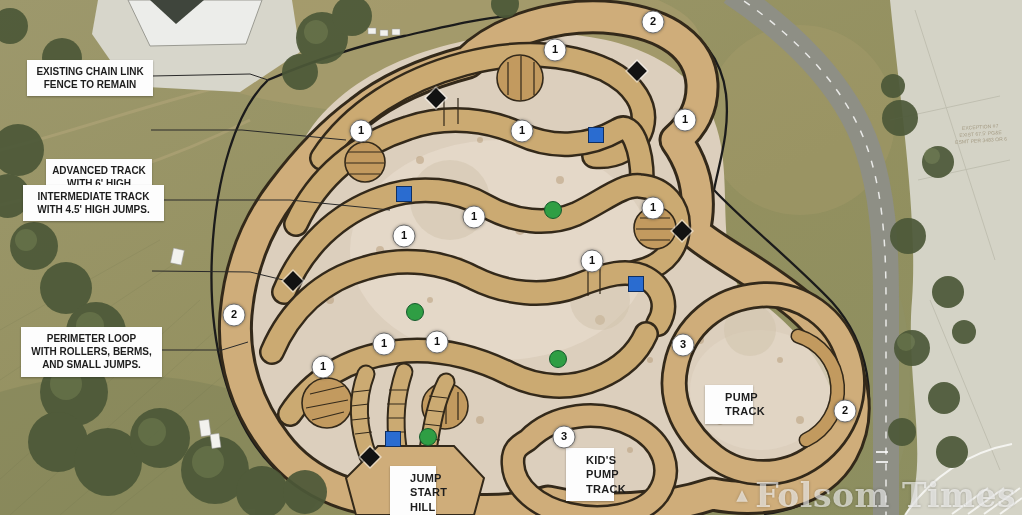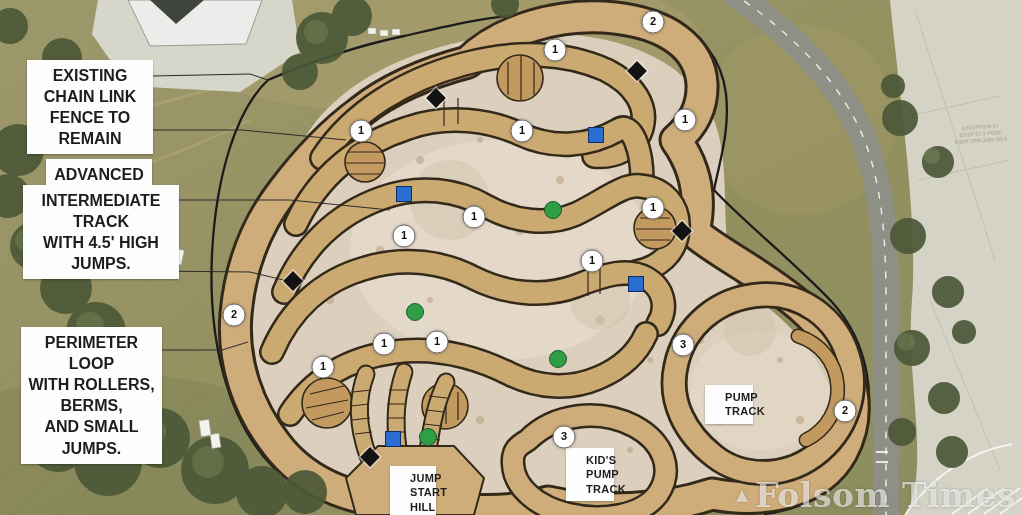--- a/index.html
+++ b/index.html
@@ -12,21 +12,21 @@
   .band-f{fill:none;stroke:var(--track-tan);stroke-linecap:round;stroke-linejoin:round;}
   .band-f2{fill:none;stroke:var(--track-tan2);stroke-linecap:round;stroke-linejoin:round;}
   .berm{fill:var(--track-dark);stroke:var(--outline);stroke-width:1.6;}
   .chord{stroke:var(--outline);stroke-width:1.2;fill:none;}
   .fence{stroke:var(--fence);stroke-width:2.3;fill:none;}
   .leader{stroke:#2a2a2a;stroke-width:1;fill:none;}
 
   
   .callout,.maplabel{position:absolute;background:var(--label-bg);color:var(--label-text);
      text-align:center;box-shadow:0 1px 2px rgba(0,0,0,.3);box-sizing:border-box;}
-  .callout{font-weight:700;font-size:16px;line-height:1.32;padding:5px 4px;}
+  .callout{font-weight:700;font-size:10px;line-height:1.32;padding:5px 4px;}
   .maplabel{font-weight:700;font-size:11px;line-height:1.3;padding:5px 20px;letter-spacing:.3px;}
 
   
   #markers{position:absolute;inset:0;}
   .badge{position:absolute;width:21px;height:21px;border-radius:50%;background:var(--badge-bg);
      border:1px solid #6e6e6e;color:#111;font-weight:700;font-size:11px;line-height:19px;
      text-align:center;transform:translate(-50%,-50%);box-shadow:0 0 3px rgba(0,0,0,.35);}
   .diamond{position:absolute;width:14px;height:14px;background:var(--marker-diamond);
      transform:translate(-50%,-50%) rotate(45deg);box-shadow:0 0 0 1.5px rgba(255,255,255,.5);}
   .bluesq{position:absolute;width:14px;height:14px;background:var(--marker-blue);
@@ -269,21 +269,21 @@
       <path class="leader" d="M 152,200 L 290,200 L 390,210"></path>
       <path class="leader" d="M 152,271 L 250,272 L 300,284"></path>
       <path class="leader" d="M 154,350 L 222,350 L 248,342"></path>
     </g>
   </svg>
 
   <div id="survey">EXCEPTION #7<br>EXIST 67.5' PG&amp;E<br>ESMT PER 3483 OR 6</div>
 
   <div class="callout" style="left: 27px; top: 60px; width: 126px;">EXISTING CHAIN LINK<br>FENCE TO REMAIN</div>
   <div class="callout" style="left: 46px; top: 114px; width: 106px; margin-top: 45px;">ADVANCED TRACK<br>WITH 6' HIGH JUMPS.</div>
-  <div class="callout" style="left: 23px; top: 185px; width: 156px;">INTERMEDIATE TRACK<br>WITH 4.5' HIGH JUMPS.</div>
+  <div class="callout" style="left: 23px; top: 185px; width: 141px;">INTERMEDIATE TRACK<br>WITH 4.5' HIGH JUMPS.</div>
   <div class="callout" style="left: 21px; top: 327px; width: 141px;">PERIMETER LOOP<br>WITH ROLLERS, BERMS,<br>AND SMALL JUMPS.</div>
 
   <div class="maplabel" style="left: 390px; top: 466px; width: 46px;">JUMP<br>START<br>HILL</div>
   <div class="maplabel" style="left: 566px; top: 448px; width: 48px;">KID'S<br>PUMP<br>TRACK</div>
   <div class="maplabel" style="left: 705px; top: 385px; width: 48px;">PUMP<br>TRACK</div>
 
   <div id="markers">
       <div class="badge" style="left: 653px; top: 22px;">2</div>
       <div class="badge" style="left: 555px; top: 50px;">1</div>
       <div class="badge" style="left: 522px; top: 131px;">1</div>

